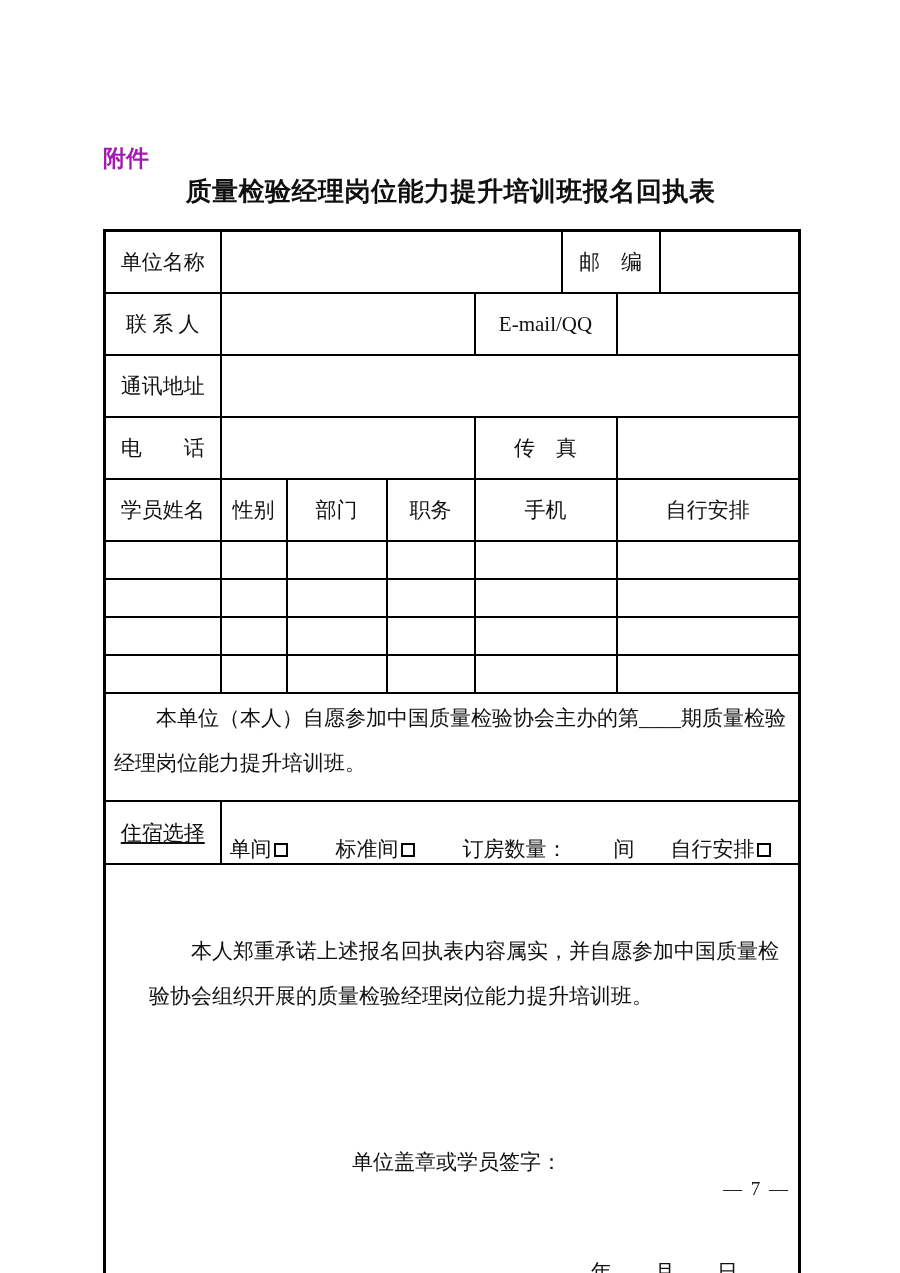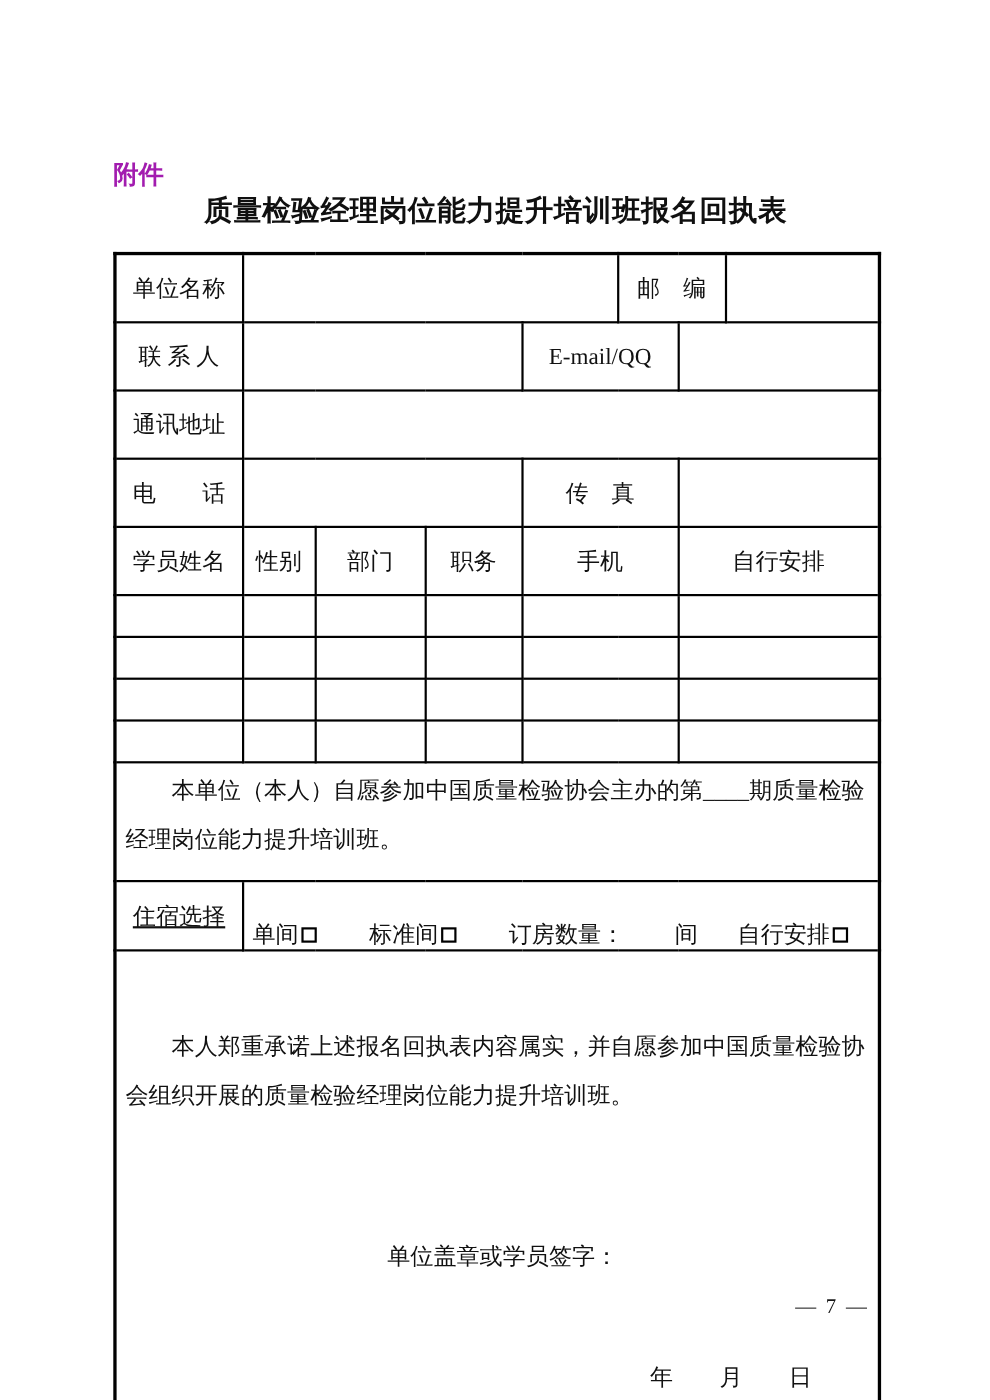--- a/index.html
+++ b/index.html
@@ -56,22 +56,22 @@
   .m36 { margin-right:36px; }
   .cb {
     display:inline-block; width:14px; height:14px;
     border:2px solid #000; margin-left:2px; vertical-align:-1px;
     background:#fff;
   }
   td.focus {
     height:120px; vertical-align:top; padding:8px 8px 0 8px;
   }
   td.decl-cell { height:260px; vertical-align:top; padding:0 8px; }
-  .decl { line-height:45px; text-indent:2em; margin-top:14px; }
-  .sign { line-height:26px; margin-top:60px; padding-left:238px; }
+  .decl { line-height:45px; text-indent:2em; margin-top:14px;margin-left:35px; }
+  .sign { line-height:26px; margin-top:80px; padding-left:238px; }
   .date { line-height:26px; margin-top:34px; text-align:right; padding-right:52px; }
   .page-number {
     position:absolute; top:1178px; right:110px;
     font-size:19px; letter-spacing:2px; color:#161616;
   }
 </style>
 </head>
 <body>
 
 <div class="page">

